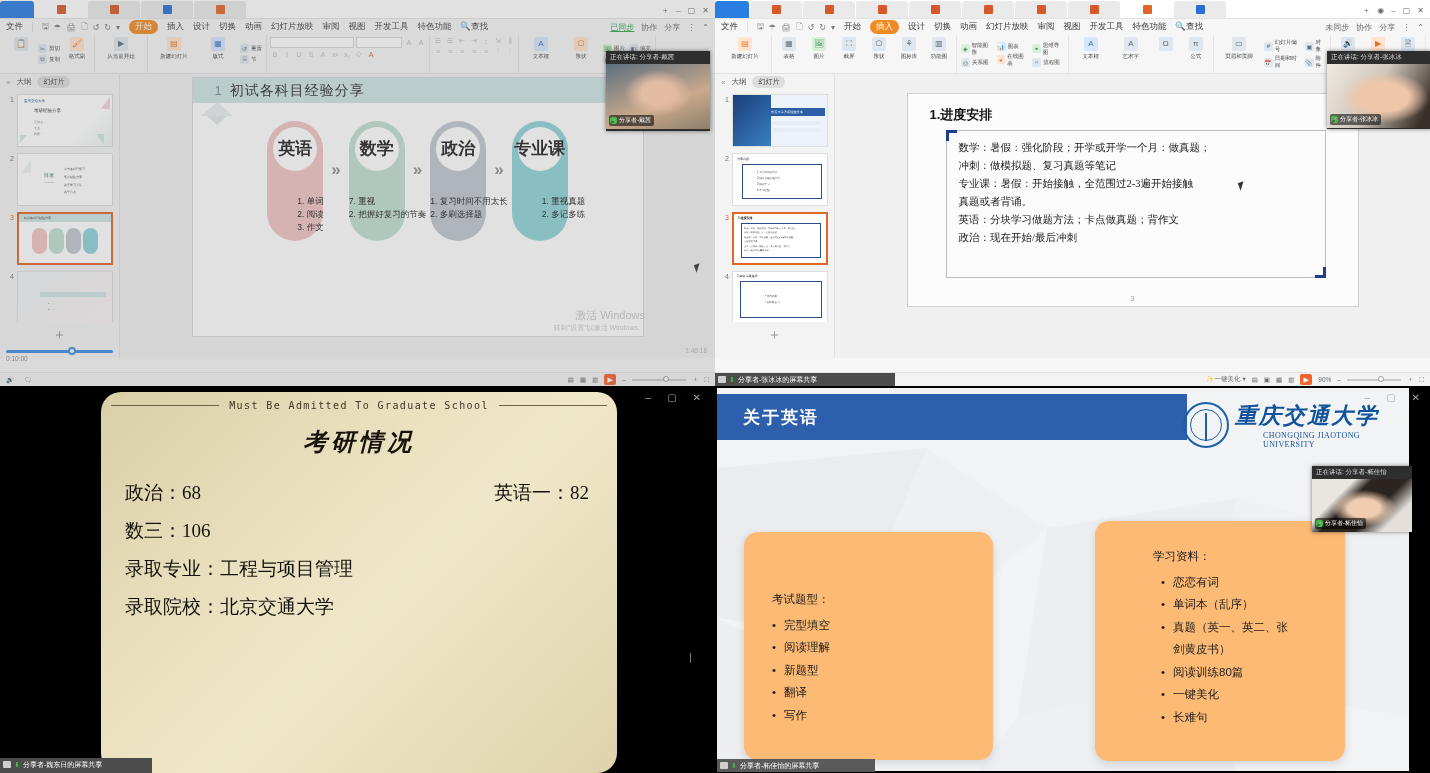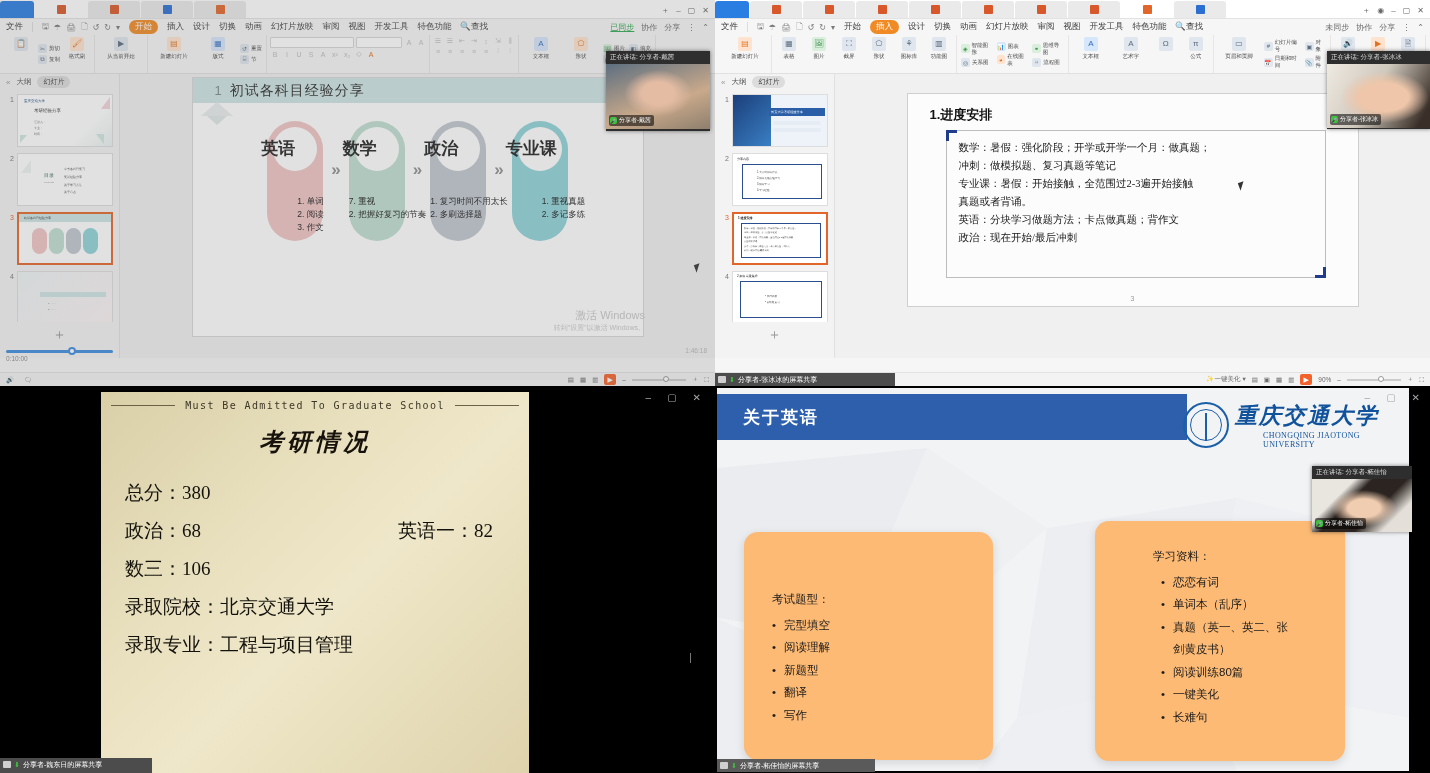--- a/index.html
+++ b/index.html
@@ -103,50 +103,50 @@
   .s1-num { font-size:13px; color:#7b8b8b; }
   .s1-title { font-size:14px; color:#2b2b2b; letter-spacing:1px;}
   .s1-tri { position:absolute; left:8px; top:24px; width:0;height:0;
             border-left:16px solid transparent;border-right:16px solid transparent;border-bottom:14px solid #e9eeed;}
   .s1-tri2{ position:absolute; left:14px; top:38px; width:0;height:0;
             border-left:10px solid transparent;border-right:10px solid transparent;border-top:9px solid #dfe8e7;}
   .s1-row { display:flex; align-items:center; justify-content:center; gap:0; margin-top:18px;}
   .pill-col { position:relative; width:68px; display:flex; flex-direction:column; align-items:center;}
   .pill-shape { width:56px; height:120px; border-radius:30px; display:flex; flex-direction:column; align-items:center; padding-top:6px;}
   .pill-shape .circ { width:44px;height:44px;border-radius:50%;background:#fff;}
-  .pill-name { position:absolute; top:16px; width:100%; text-align:left; font-size:17px; font-weight:bold; color:#222;}
+  .pill-name { position:absolute; top:16px; width:100%; text-align:center; font-size:17px; font-weight:bold; color:#222;}
   .pill-items { position:absolute; top:74px; width:150px; font-size:8.5px; color:#1b1b1b; line-height:1.55; left:6px;}
   .pill-items.narrow { width:60px; left:6px;margin-left:30px;}
   .arrow { font-size:17px; color:#8f8f8f; margin:0 2px; padding-bottom:22px; font-weight:bold;}
   .c-eng { background:#f0c4c4; } .c-mat { background:#bfded0; }
   .c-pol { background:#c0c6cf; } .c-maj { background:#8fd3d8; }
 
   
   .slide2 { width:450px; height:212px; background:#fcfcfc; position:relative; box-shadow:0 0 0 1px #cfcfcf;}
   .s2-title { position:absolute; left:22px; top:12px; font-size:13px; color:#111; font-weight:bold;}
   .s2-box { position:absolute; left:38px; top:36px; right:32px; bottom:28px; border:1px solid #bdbdbd; padding:8px 12px;}
   .s2-box .corner{position:absolute;width:11px;height:11px;}
   .s2-box .corner.tl{left:-1px;top:-1px;border-left:3px solid #1f3d8a;border-top:3px solid #1f3d8a;}
   .s2-box .corner.br{right:-1px;bottom:-1px;border-right:3px solid #1f3d8a;border-bottom:3px solid #1f3d8a;}
   .s2-line { font-size:10.5px; color:#1a1a1a; line-height:1.72; font-family:"Liberation Serif","DejaVu Serif",serif;}
   .s2-pg { position:absolute; bottom:4px; left:0; right:0; text-align:center; font-size:7px; color:#999;}
 
   
-  .show-bl { position:absolute; left:101px; top:6px; width:428px; height:381px;
+  .show-bl { position:absolute; left:101px; top:6px; width:516px; height:381px;
              background:linear-gradient(135deg,#d9cfa7 0%,#e9e0bf 35%,#efe7c9 55%,#ded3ac 100%);
-             overflow:hidden;}
+             overflow:hidden;border-radius:20px;}
   .bl-top { height:26px; display:flex; align-items:center; justify-content:center; position:relative;}
   .bl-top .rule { flex:1; height:1px; background:#6b6147; margin:0 10px;}
   .bl-eng { font-size:10px; color:#3d3726; letter-spacing:1.4px; font-family:"DejaVu Sans Mono",monospace;}
   .bl-h1 { text-align:center; font-size:24px; color:#17130c; margin-top:8px; letter-spacing:4px;
            font-family:"Liberation Serif","DejaVu Serif",serif; font-weight:bold; font-style:italic;}
   .bl-rows { padding:16px 0 0 24px; font-size:19px; color:#14120c;
              font-family:"Liberation Serif","DejaVu Serif",serif; line-height:2.0;}
   .bl-rows .r { display:flex; }
-  .bl-rows .c2 { margin-left:auto; margin-right:36px;}
+  .bl-rows .c2 { margin-left:auto; margin-right:28px;}
   .bl-rows .c2b { margin-left:auto; margin-right:10px;}
   .bl-winbtns { position:absolute; right:8px; top:4px; display:flex; gap:14px; color:#9a9a9a; font-size:10px;}
 
   
   .show-br { position:absolute; left:2px; top:2px; width:692px; height:383px; background:#f2f3f5; overflow:hidden;}
   .br-poly { position:absolute; inset:0; opacity:.55;}
   .br-band { position:absolute; left:0; top:6px; width:470px; height:46px; background:#2d5fad;
              display:flex; align-items:center; padding-left:26px;}
   .br-band span { color:#fff; font-size:17px; font-weight:bold; letter-spacing:2px;}
   .br-logo { position:absolute; right:10px; top:8px; width:216px; height:58px; display:flex; align-items:center; gap:6px;}
@@ -841,34 +841,31 @@
   <div class="quad" id="q-bl">
     <div class="show-bl">
       <div class="bl-top">
         <span class="rule"></span>
         <span class="bl-eng">Must Be Admitted To Graduate School</span>
         <span class="rule"></span>
       </div>
       <div class="bl-h1">考研情况</div>
       <div class="bl-rows">
         <div class="r">
-          <span>总分：380</span>
-        </div>
-        <div class="r">
           <span>政治：68</span>
           <span class="c2">英语一：82</span>
         </div>
         <div class="r">
           <span>数三：106</span>
         </div>
         <div class="r">
+          <span>录取专业：工程与项目管理</span>
+        </div>
+        <div class="r">
           <span>录取院校：北京交通大学</span>
-        </div>
-        <div class="r">
-          <span>录取专业：工程与项目管理</span>
         </div>
       </div>
     </div>
 
     <div class="bl-winbtns" style="right:14px;top:6px;position:absolute;display:flex;gap:16px;color:#a8a8a8;font-size:10px;">
       <span>–</span>
       <span>▢</span>
       <span>✕</span>
     </div>
 

